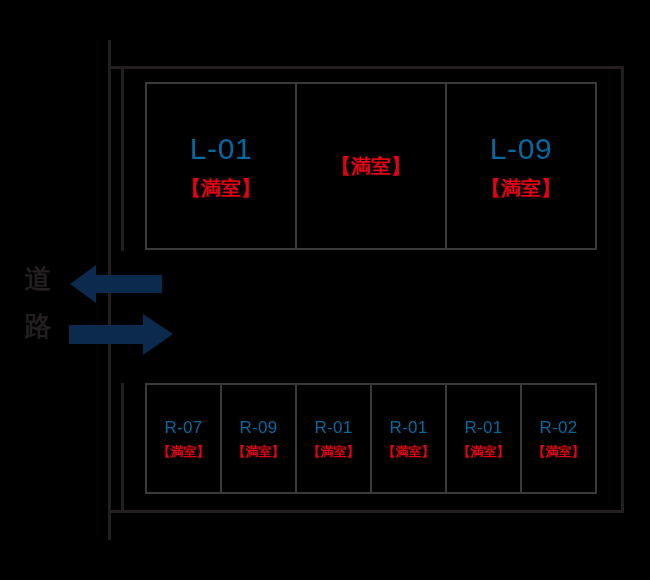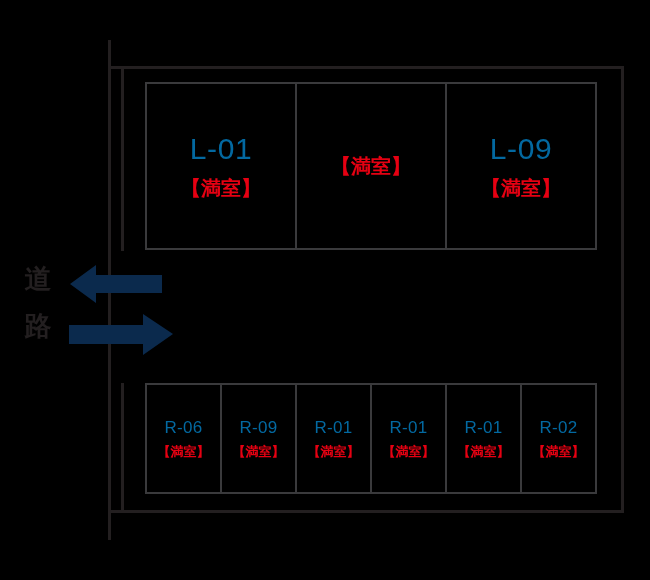--- a/index.html
+++ b/index.html
@@ -81,21 +81,21 @@
       <div class="cstatus">【満室】</div>
     </div>
     <div class="cell">
       <div class="cid">L-09</div>
       <div class="cstatus">【満室】</div>
     </div>
   </div>
 
   <div class="row row-bot">
     <div class="cell">
-      <div class="cid">R-06</div>
+      <div class="cid">R-07</div>
       <div class="cstatus">【満室】</div>
     </div>
     <div class="cell">
       <div class="cid">R-09</div>
       <div class="cstatus">【満室】</div>
     </div>
     <div class="cell">
       <div class="cid">R-01</div>
       <div class="cstatus">【満室】</div>
     </div>

